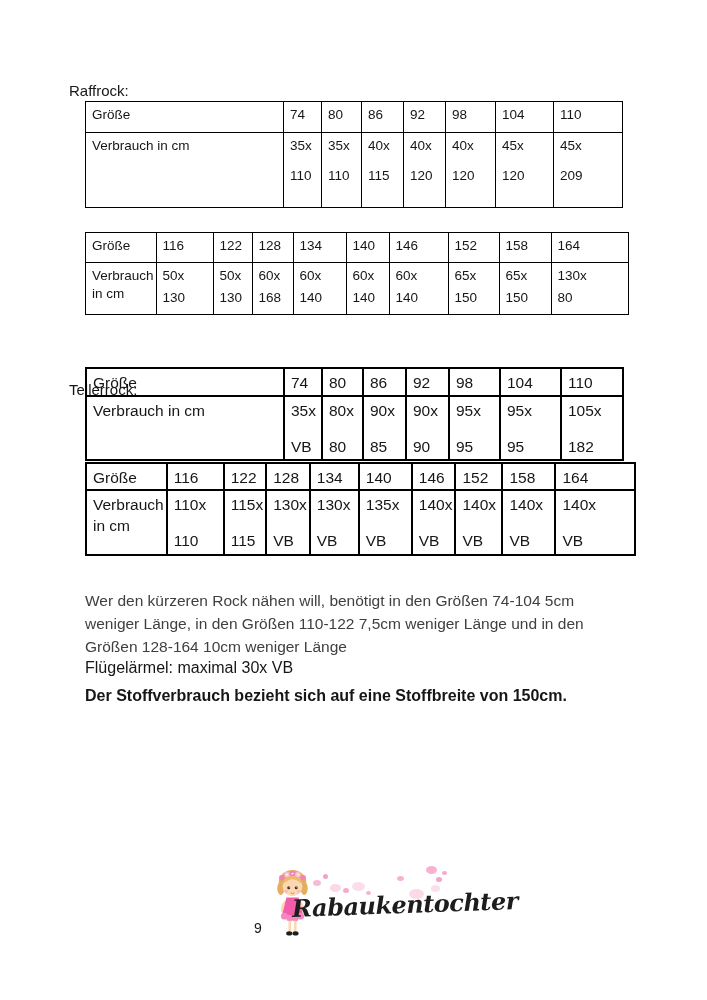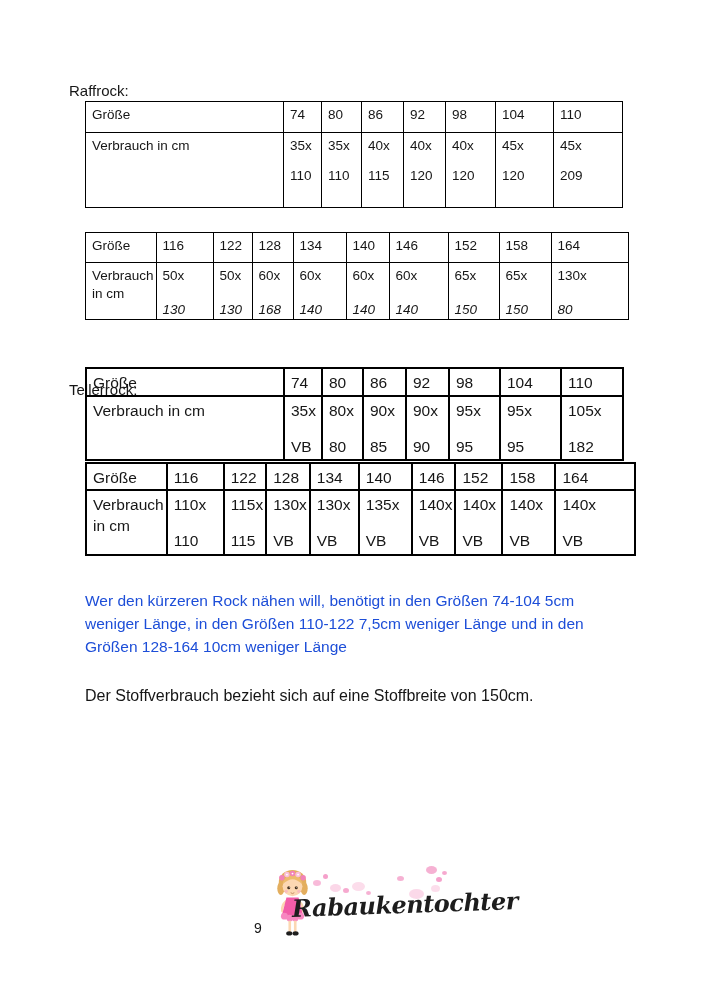--- a/index.html
+++ b/index.html
@@ -11,39 +11,39 @@
   .sec-title{position:absolute;left:69px;font-size:15px;}
   .note{position:absolute;left:85px;white-space:pre-line;}
 
   table.t{position:absolute;border-collapse:collapse;table-layout:fixed;}
   table.t td{border:1.6px solid #000;vertical-align:top;padding:4px 2px 0 6px;overflow:hidden;}
   table.small-font td{font-size:13.5px;line-height:1.32;}
   table.big-font td{border-width:2px;font-size:15.5px;line-height:1.35;}
   td.lbl{white-space:pre-line;}
   .v span{display:block;}
   .t1 .v span + span{margin-top:12px;}
-  .t2 .v span + span{margin-top:16px;font-style:italic;}
+  .t2 .v span + span{margin-top:4px;}
   .t3 .v span + span{margin-top:15px;}
   .t4 .v span + span{margin-top:15px;}
 
   .t1{left:85px;top:101px;}
   .t1 tr.r1{height:31px;} .t1 tr.r2{height:75px;}
   .t2{left:85px;top:232px;}
   .t2 tr.r1{height:30px;} .t2 tr.r2{height:52px;}
   .t3{left:85px;top:367px;}
   .t3 tr.r1{height:28px;} .t3 tr.r2{height:64px;}
   .t4{left:85px;top:462px;}
   .t4 tr.r1{height:27px;} .t4 tr.r2{height:65px;}
 
   .title-raffrock{top:82px;}
   .title-tellerrock{top:348px;margin-top:33px;}
 
-  .pink-note{top:589px;width:552px;font-size:15.5px;line-height:23px;color:#1d4ed8;}
+  .pink-note{top:589px;width:552px;font-size:15.5px;line-height:23px;color:#404040;}
   .sleeve-note{top:659px;font-size:16px;}
-  .fabric-note{top:687px;font-size:16px;}
+  .fabric-note{top:687px;font-size:16px;font-weight:bold;}
 
   .logo-area{position:absolute;left:270px;top:858px;width:215px;height:90px;}
   .girl{position:absolute;left:4px;top:9px;width:37px;height:73px;}
   .logo-text{
     position:absolute;left:22px;top:32px;
     font-family:"DejaVu Serif", serif;font-style:italic;font-weight:700;
     font-size:24px;letter-spacing:-0.5px;color:#1d1d1d;transform:rotate(-2deg);
     white-space:nowrap;
   }
   .sp{position:absolute;border-radius:50%;filter:blur(0.7px);}
@@ -316,20 +316,21 @@
             <span>140x</span>
             <span>VB</span>
           </td>
     </tr>
   </tbody>
     </table>
 
   <div class="note pink-note">Wer den kürzeren Rock nähen will, benötigt in den Größen 74-104 5cm
 weniger Länge, in den Größen 110-122 7,5cm weniger Länge und in den
 Größen 128-164 10cm weniger Länge</div>
+  <div class="note sleeve-note">Flügelärmel: maximal 30x VB</div>
   <div class="note fabric-note">Der Stoffverbrauch bezieht sich auf eine Stoffbreite von 150cm.</div>
 
   <div class="logo-area">
     <div class="sp s1"></div>
     <div class="sp s2"></div>
     <div class="sp s3"></div>
     <div class="sp s4"></div>
     <div class="sp s5"></div>
     <div class="sp s6"></div>
     <div class="sp s7"></div>

